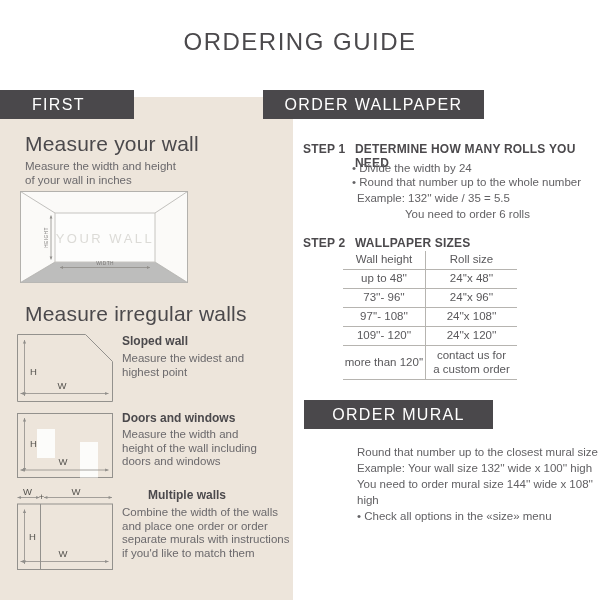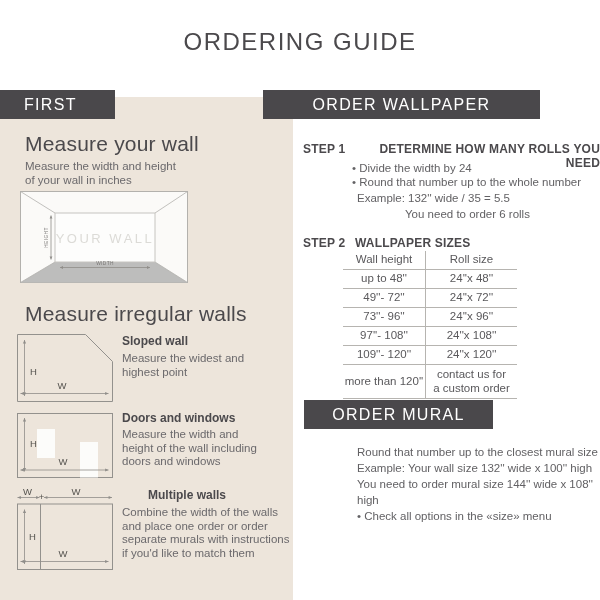--- a/index.html
+++ b/index.html
@@ -15,32 +15,32 @@
     font-size:24px; letter-spacing:1.5px; color:#4b494c;
   }
 
   .left-panel { left:0; top:97px; width:293px; height:503px; background:#ede5db; }
 
   .badge {
     position:absolute; background:#4a484b; color:#ffffff;
     font-size:16px; letter-spacing:1.3px; height:29px;
     display:flex; align-items:center; box-sizing:border-box;
   }
-  .badge-first { left:0; top:90px; width:115px; padding-left:24px; }
-  .badge-wallpaper { left:263px; top:90px; width:277px; justify-content:center; }
+  .badge-first { left:0; top:90px; width:134px; padding-left:32px; }
+  .badge-wallpaper { left:263px; top:90px; width:221px; justify-content:center; }
   .badge-mural { left:304px; top:400px; width:189px; justify-content:center; }
 
   .h-main { font-size:21px; color:#4b494c; letter-spacing:0.2px; }
 
   .body-text {
     font-size:11.5px; color:#6b696c; line-height:13.5px; white-space:pre-line;
   }
   .item-title { font-size:12px; font-weight:700; color:#4b494c; }
 
-  .step-label, .step-title { font-size:12px; font-weight:700; color:#4b494c; letter-spacing:0.2px;text-align:right; }
+  .step-label, .step-title { font-size:12px; font-weight:700; color:#4b494c; letter-spacing:0.2px; }
 
   .r-body { font-size:11.5px; color:#626164; line-height:14px; white-space:pre-line; }
 
   .sizes-table {
     position:absolute; left:343px; top:251px; width:174px;
     border-collapse:collapse; table-layout:fixed;
     font-size:11.5px; color:#59585b;
   }
   .sizes-table th, .sizes-table td {
     font-weight:400; text-align:center; border-bottom:1px solid #b6b4b0;
@@ -191,24 +191,20 @@
   <tbody>
       <tr>
     <th>Wall height</th>
     <th>Roll size</th>
   </tr>
   <tr>
     <td>up to 48''</td>
     <td>24''x 48''</td>
   </tr>
   <tr>
-    <td>49''- 72''</td>
-    <td>24''x 72''</td>
-  </tr>
-  <tr>
     <td>73''- 96''</td>
     <td>24''x 96''</td>
   </tr>
   <tr>
     <td>97''- 108''</td>
     <td>24''x 108''</td>
   </tr>
   <tr>
     <td>109''- 120''</td>
     <td>24''x 120''</td>

